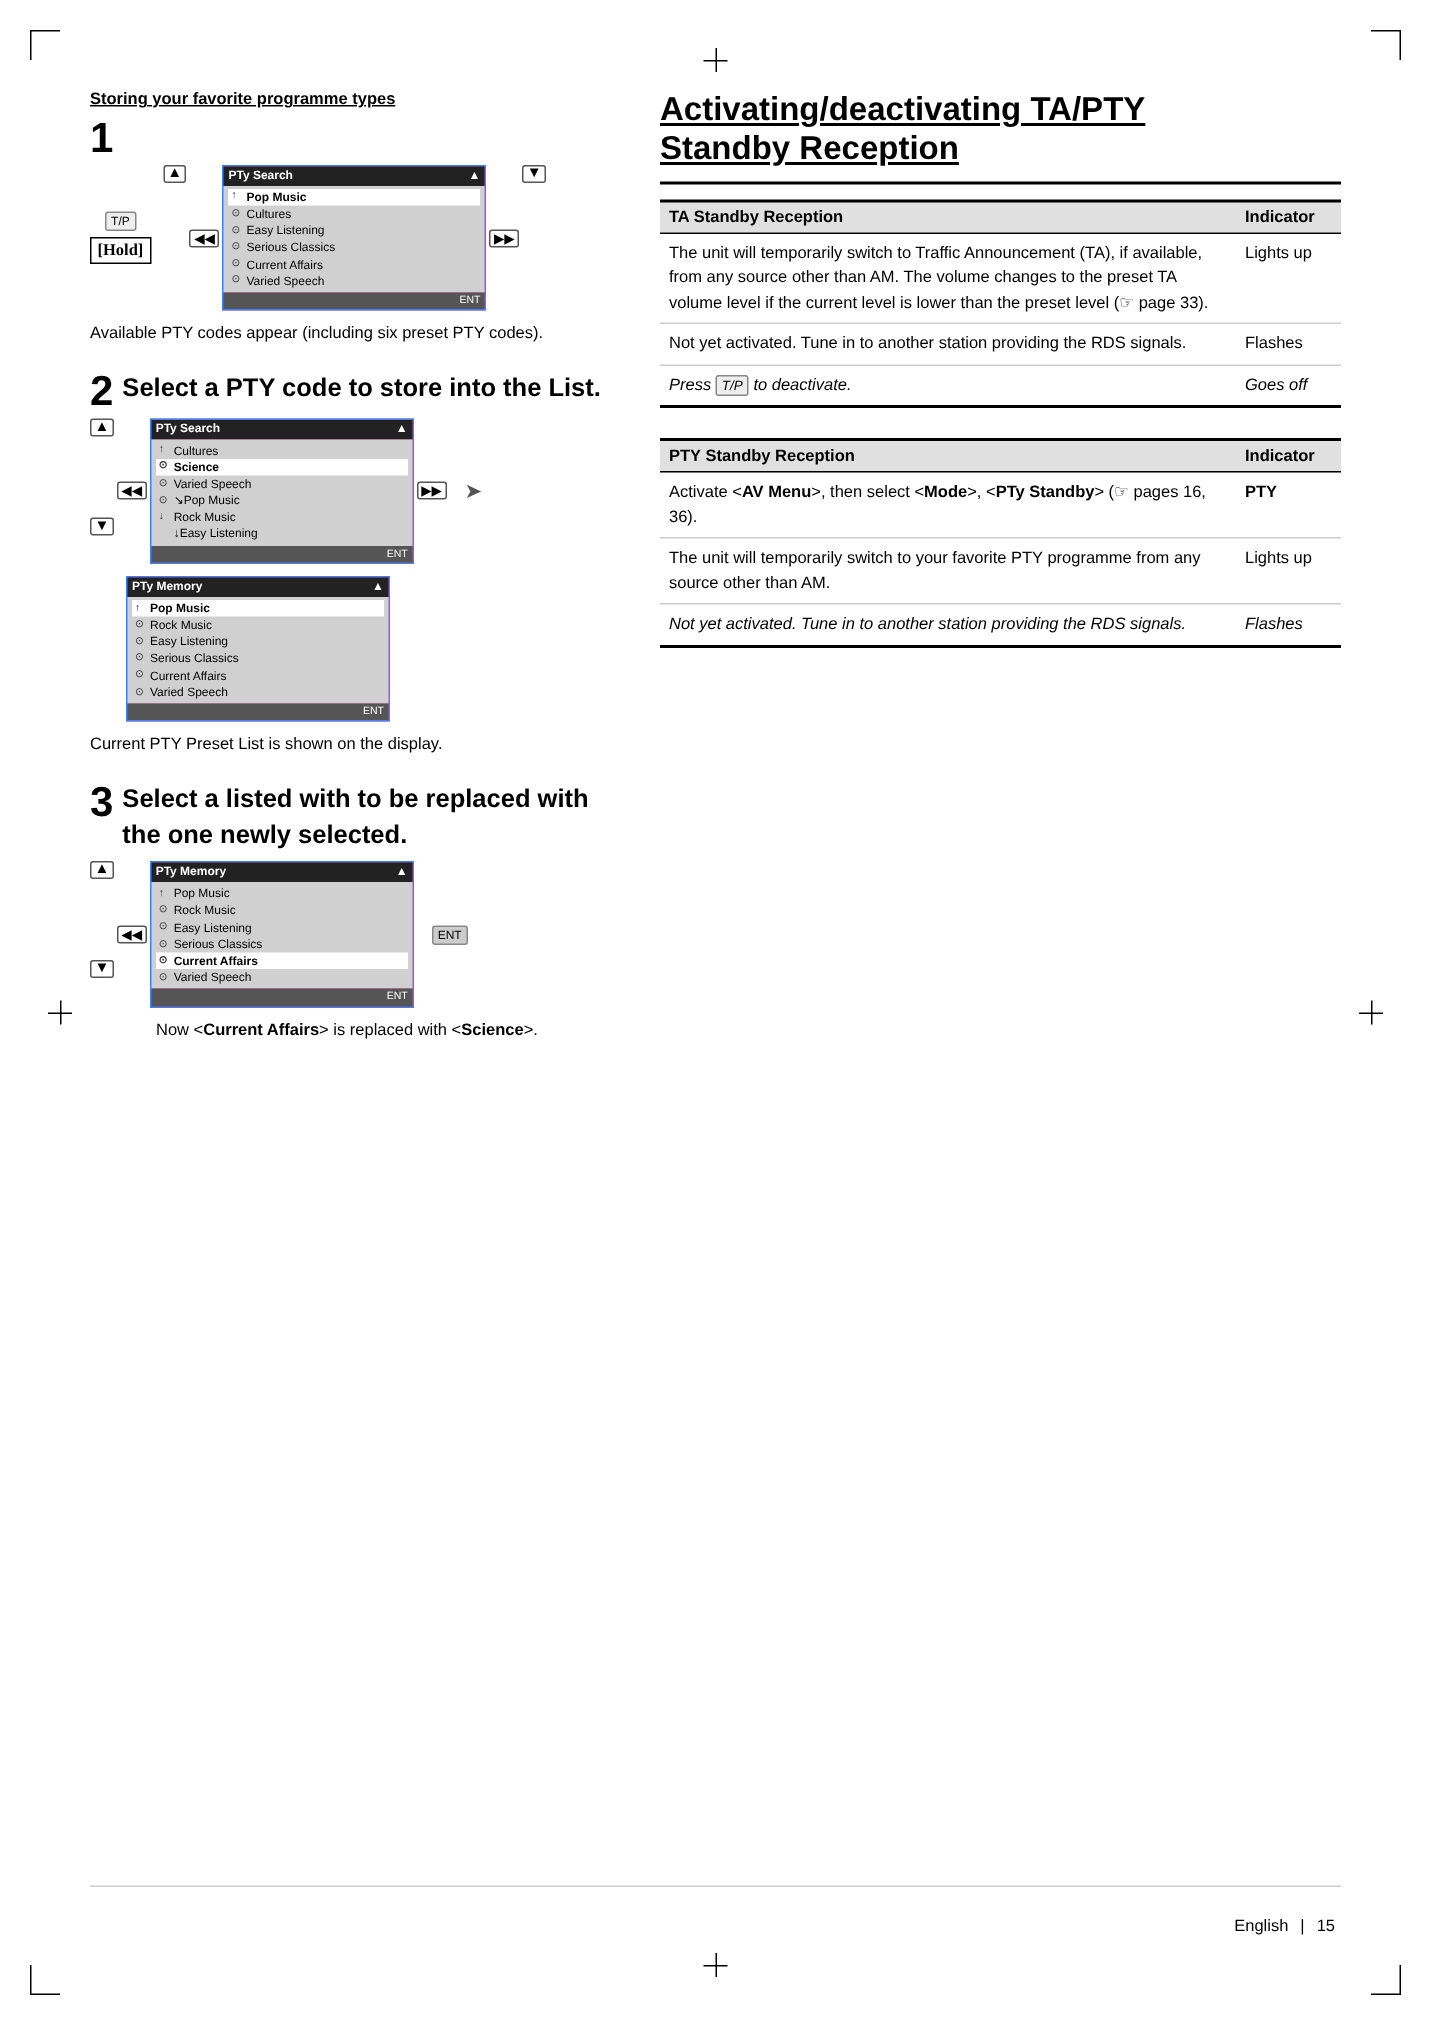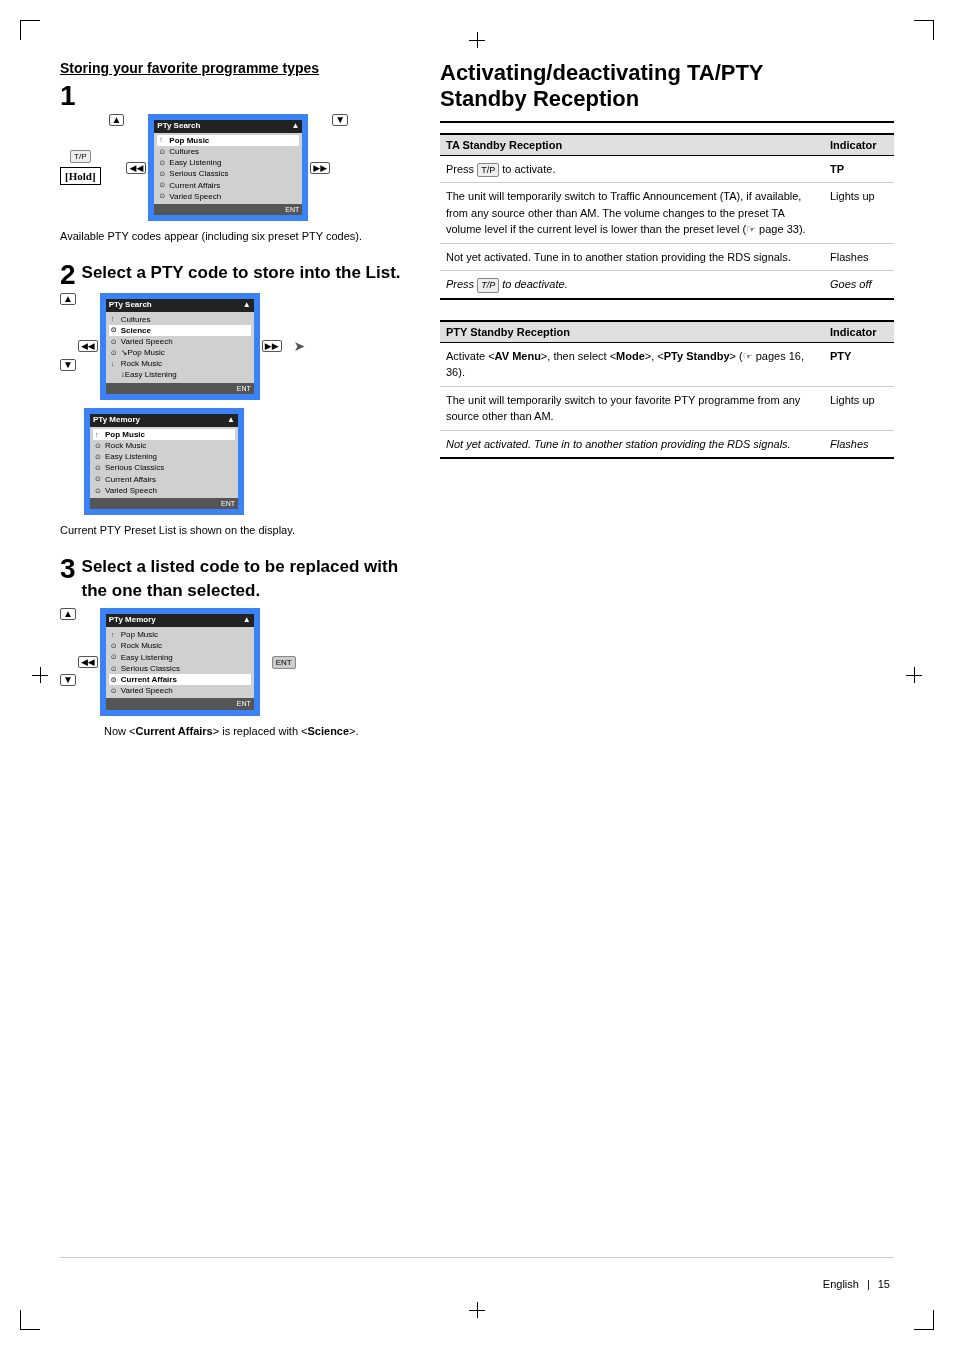--- a/index.html
+++ b/index.html
@@ -69,21 +69,21 @@
     .left-col {
       width: 350px;
       flex-shrink: 0;
     }
     .right-col {
       flex: 1;
     }
 
     
     .section-title {
-      font-size: 14px;
+      font-size: 11px;
       font-weight: bold;
       text-decoration: underline;
       margin-bottom: 6px;
     }
     .section-desc {
       font-size: 11px;
       margin-bottom: 10px;
       line-height: 1.5;
     }
     .step-block {
@@ -131,23 +131,23 @@
     }
     .tp-button {
       font-size: 8px;
       border: 1px solid #888;
       border-radius: 2px;
       padding: 1px 3px;
       background: #eee;
       display: inline-block;
     }
     .pty-screen {
-      border: 6px solid #3b82f6;
+      border: 1px solid #3b82f6;
       background: #ec4899;
-      width: 160px;
+      width: 176px;
       font-size: 8.5px;
       line-height: 1.35;
     }
     .pty-screen-header {
       background: #222;
       color: #fff;
       padding: 1px 3px;
       font-size: 8px;
       font-weight: bold;
       display: flex;
@@ -224,20 +224,21 @@
     }
 
     
     .right-title {
       font-size: 22px;
       font-weight: bold;
       line-height: 1.2;
       margin-bottom: 10px;
       border-bottom: 2px solid #000;
       padding-bottom: 8px;
+      text-decoration: underline;
     }
     .info-table {
       width: 100%;
       border-collapse: collapse;
       margin-bottom: 20px;
       font-size: 11px;
     }
     .info-table th {
       background: #e0e0e0;
       border-top: 2px solid #000;
@@ -458,21 +459,21 @@
             </div>
             <div class="pty-screen-footer">ENT</div>
           </div>
         </div>
         <div class="step-note">Current PTY Preset List is shown on the display.</div>
       </div>
 
       <div class="step-block">
         <div style="display:flex;align-items:flex-start;gap:6px;">
           <div class="step-number">3</div>
-          <div class="step-text">Select a listed code to be replaced with the one than selected.</div>
+          <div class="step-text">Select a listed with to be replaced with the one newly selected.</div>
         </div>
 
         <div class="pty-screen-wrapper">
           <div style="display:flex;align-items:stretch;gap:2px;">
             <div class="pty-nav-arrows">
               <div class="pty-arrow">▲</div>
               <div style="height:50px;"></div>
               <div class="pty-arrow">▼</div>
             </div>
             <div style="display:flex;align-items:center;gap:2px;">
@@ -529,24 +530,20 @@
 
       <table class="info-table">
         <thead>
           <tr>
             <th>TA Standby Reception</th>
             <th>Indicator</th>
           </tr>
         </thead>
         <tbody>
           <tr>
-            <td>Press <span class="inline-btn">T/P</span> to activate.</td>
-            <td class="indicator-cell bold-indicator">TP</td>
-          </tr>
-          <tr>
             <td>The unit will temporarily switch to Traffic Announcement (TA), if available, from any source other than AM. The volume changes to the preset TA volume level if the current level is lower than the preset level (☞ page 33).</td>
             <td class="indicator-cell">Lights up</td>
           </tr>
           <tr>
             <td>Not yet activated. Tune in to another station providing the RDS signals.</td>
             <td class="indicator-cell">Flashes</td>
           </tr>
           <tr>
             <td>Press <span class="inline-btn">T/P</span> to deactivate.</td>
             <td class="indicator-cell">Goes off</td>

